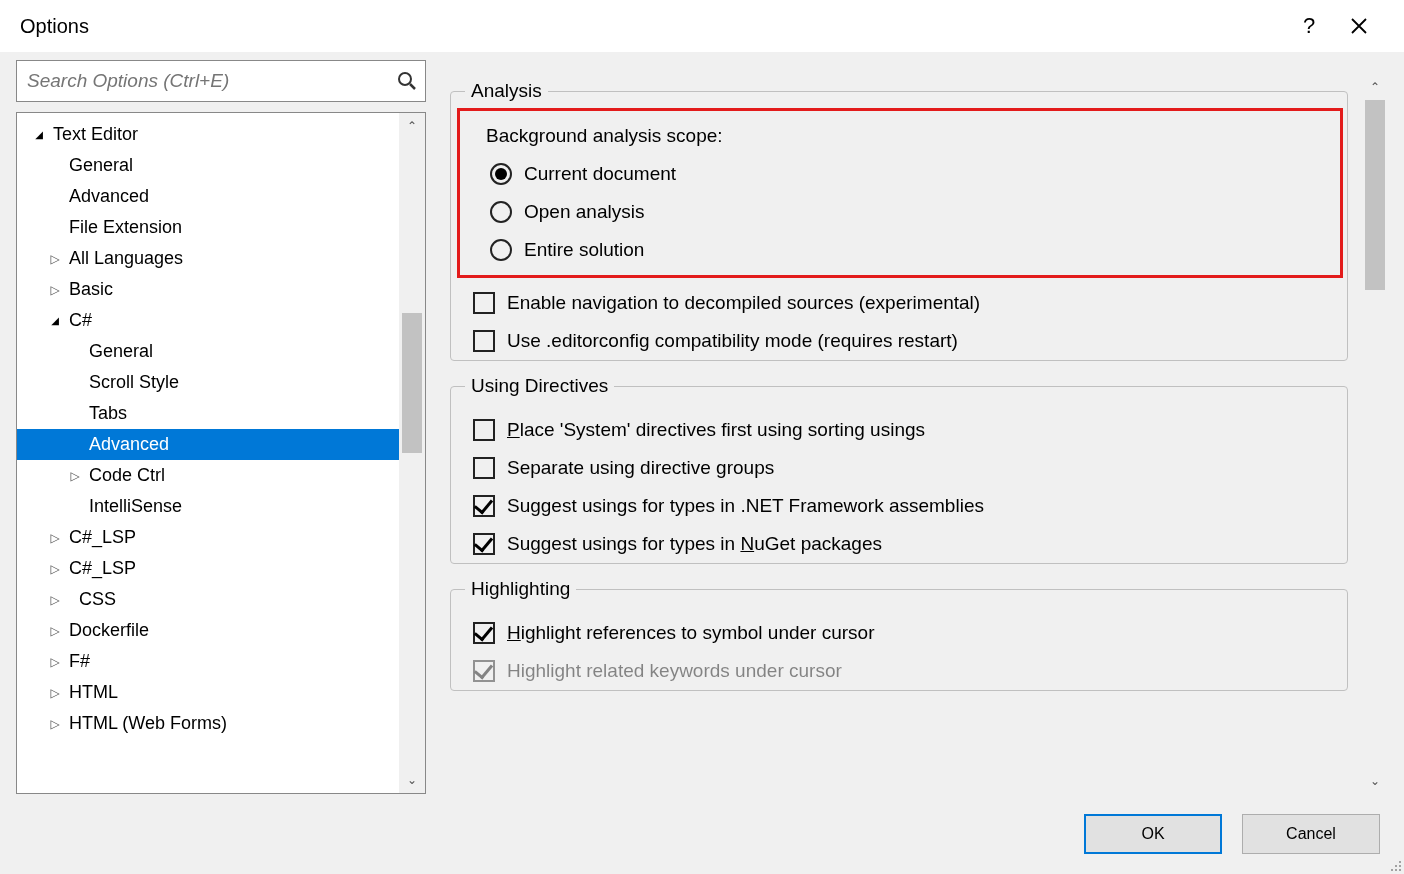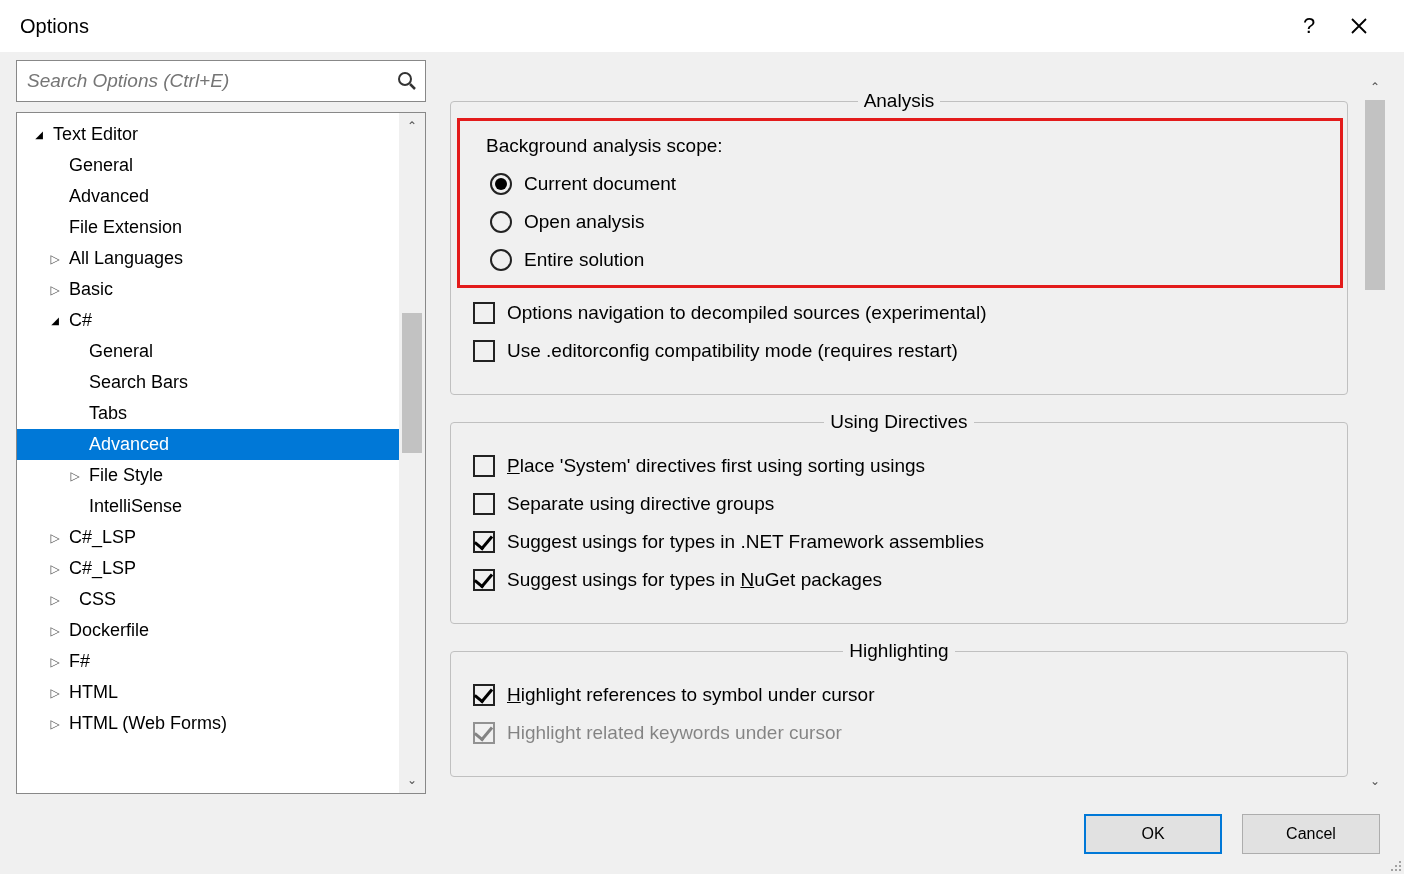--- a/index.html
+++ b/index.html
@@ -174,24 +174,23 @@
       position: absolute;
       left: 3px;
       right: 3px;
       top: 26px;
       height: 190px;
       background: #c2c2c2;
     }
     fieldset {
       border: 1px solid #c0c0c0;
       border-radius: 4px;
-      margin: 16px 0 14px 0;
-      padding: 14px 14px 24px 14px;
+      margin: 6px 0 14px 0;
+      padding: 14px 14px 0 14px;
       position: relative;
-      text-align: center;
     }
     fieldset legend {
       font-size: 19px;
       padding: 0 6px;
     }
     .fs-row {
       display: flex;
       align-items: center;
       min-height: 38px;
       font-size: 19px;
@@ -323,33 +322,33 @@
             <div class="tree-item ind1">
               <span class="caret" style="color: rgb(0, 0, 0); font-size: 10px;">◢</span>
               <span style="margin-left: 6px;">C#</span>
             </div>
             <div class="tree-item ind2">
               <span class="caret"></span>
               <span style="margin-left: 6px;">General</span>
             </div>
             <div class="tree-item ind2">
               <span class="caret"></span>
-              <span style="margin-left: 6px;">Search Bars</span>
+              <span style="margin-left: 6px;">Scroll Style</span>
             </div>
             <div class="tree-item ind2">
               <span class="caret"></span>
               <span style="margin-left: 6px;">Tabs</span>
             </div>
             <div class="tree-item ind2 selected">
               <span class="caret"></span>
               <span style="margin-left: 6px;">Advanced</span>
             </div>
             <div class="tree-item ind2">
               <span class="caret">▷</span>
-              <span style="margin-left: 6px;">File Style</span>
+              <span style="margin-left: 6px;">Code Ctrl</span>
             </div>
             <div class="tree-item ind2">
               <span class="caret"></span>
               <span style="margin-left: 6px;">IntelliSense</span>
             </div>
             <div class="tree-item ind1">
               <span class="caret">▷</span>
               <span style="margin-left: 6px;">C#_LSP</span>
             </div>
             <div class="tree-item ind1">
@@ -400,21 +399,21 @@
               <span class="radio"></span>
               <span>Open analysis</span>
             </div>
             <div class="fs-row">
               <span class="radio"></span>
               <span>Entire solution</span>
             </div>
           </div>
           <div class="fs-row">
             <span class="check"></span>
-            <span>Options navigation to decompiled sources (experimental)</span>
+            <span>Enable navigation to decompiled sources (experimental)</span>
           </div>
           <div class="fs-row">
             <span class="check"></span>
             <span>Use .editorconfig compatibility mode (requires restart)</span>
           </div>
         </fieldset>
 
         <fieldset>
           <legend>Using Directives</legend>
           <div class="fs-row">

